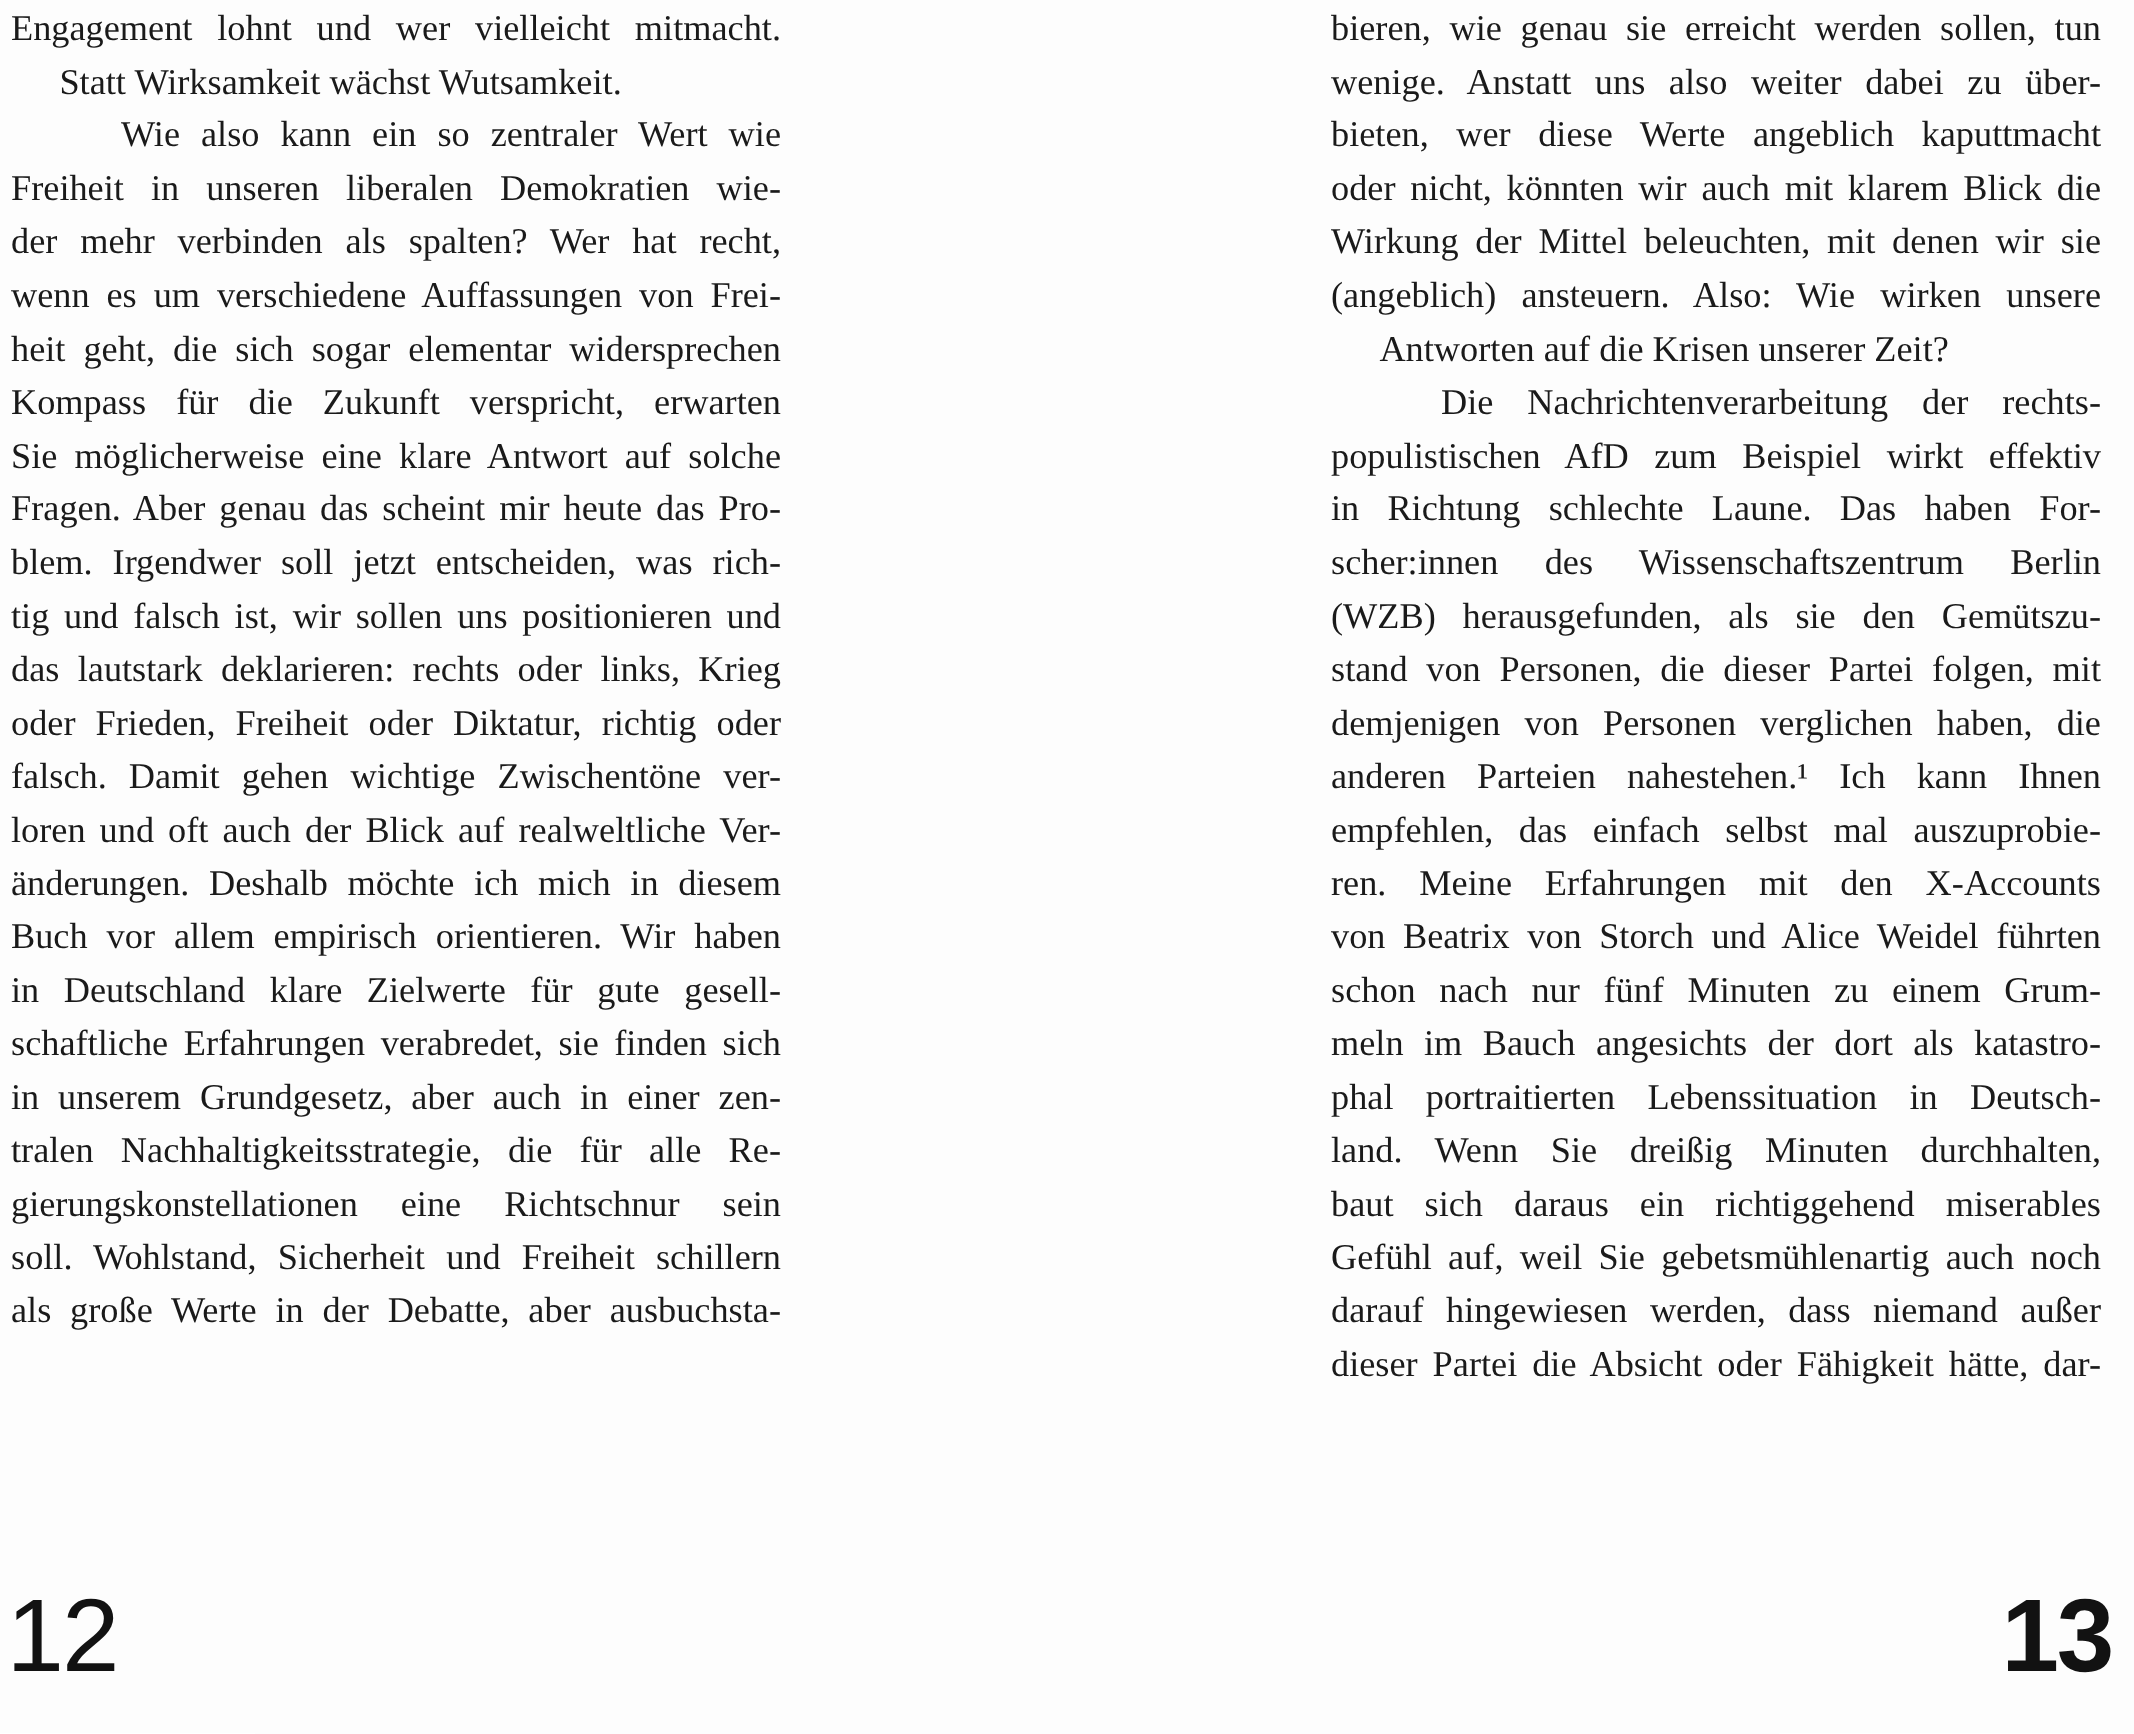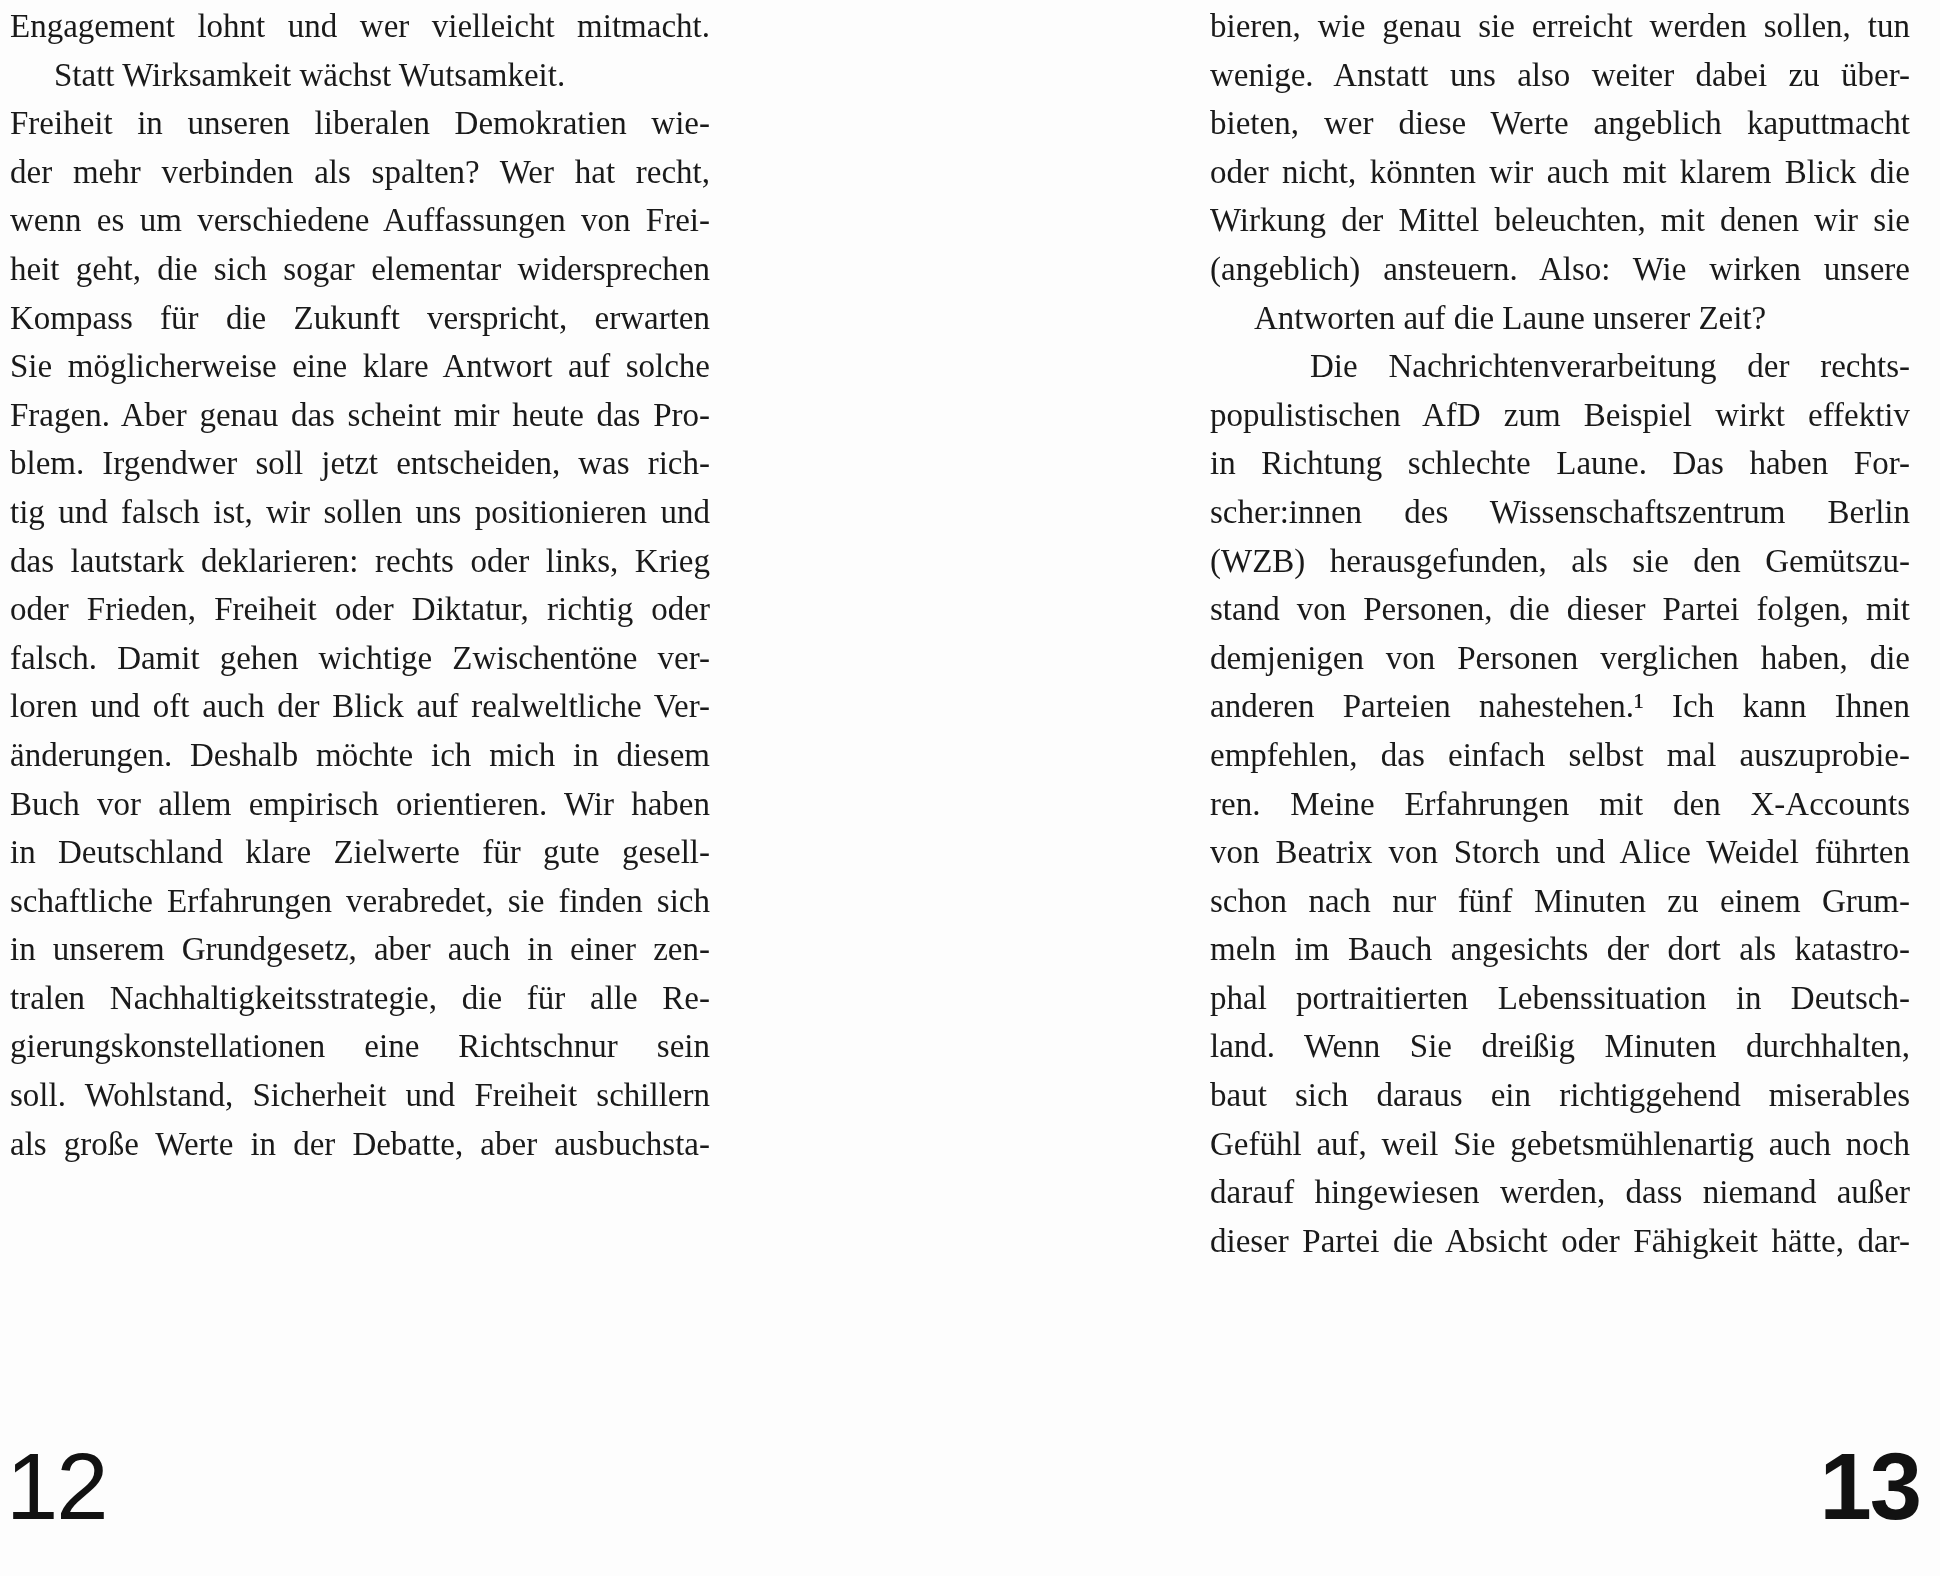--- a/index.html
+++ b/index.html
@@ -67,20 +67,21 @@
 
 <div class="spread">
 
   <section class="page page-left">
     <div class="text-column">
         <div class="para">
           <div class="line first">Engagement lohnt und wer vielleicht mitmacht.</div>
           <div class="line para-end">Statt Wirksamkeit wächst Wutsamkeit.</div>
         </div>
         <div class="para indent">
+          <div class="line first">Wie also kann ein so zentraler Wert wie</div>
           <div class="line">Freiheit in unseren liberalen Demokratien wie-</div>
           <div class="line">der mehr verbinden als spalten? Wer hat recht,</div>
           <div class="line">wenn es um verschiedene Auffassungen von Frei-</div>
           <div class="line">heit geht, die sich sogar elementar widersprechen</div>
           <div class="line">Kompass für die Zukunft verspricht, erwarten</div>
           <div class="line">Sie möglicherweise eine klare Antwort auf solche</div>
           <div class="line">Fragen. Aber genau das scheint mir heute das Pro-</div>
           <div class="line">blem. Irgendwer soll jetzt entscheiden, was rich-</div>
           <div class="line">tig und falsch ist, wir sollen uns positionieren und</div>
           <div class="line">das lautstark deklarieren: rechts oder links, Krieg</div>
@@ -103,21 +104,21 @@
 
   <section class="page page-right">
     <div class="text-column">
         <div class="para">
           <div class="line first">bieren, wie genau sie erreicht werden sollen, tun</div>
           <div class="line">wenige. Anstatt uns also weiter dabei zu über-</div>
           <div class="line">bieten, wer diese Werte angeblich kaputtmacht</div>
           <div class="line">oder nicht, könnten wir auch mit klarem Blick die</div>
           <div class="line">Wirkung der Mittel beleuchten, mit denen wir sie</div>
           <div class="line">(angeblich) ansteuern. Also: Wie wirken unsere</div>
-          <div class="line para-end">Antworten auf die Laune unserer Zeit?</div>
+          <div class="line para-end">Antworten auf die Krisen unserer Zeit?</div>
         </div>
         <div class="para indent">
           <div class="line first">Die Nachrichtenverarbeitung der rechts-</div>
           <div class="line">populistischen AfD zum Beispiel wirkt effektiv</div>
           <div class="line">in Richtung schlechte Laune. Das haben For-</div>
           <div class="line">scher:innen des Wissenschaftszentrum Berlin</div>
           <div class="line">(WZB) herausgefunden, als sie den Gemütszu-</div>
           <div class="line">stand von Personen, die dieser Partei folgen, mit</div>
           <div class="line">demjenigen von Personen verglichen haben, die</div>
           <div class="line">anderen Parteien nahestehen.¹ Ich kann Ihnen</div>

